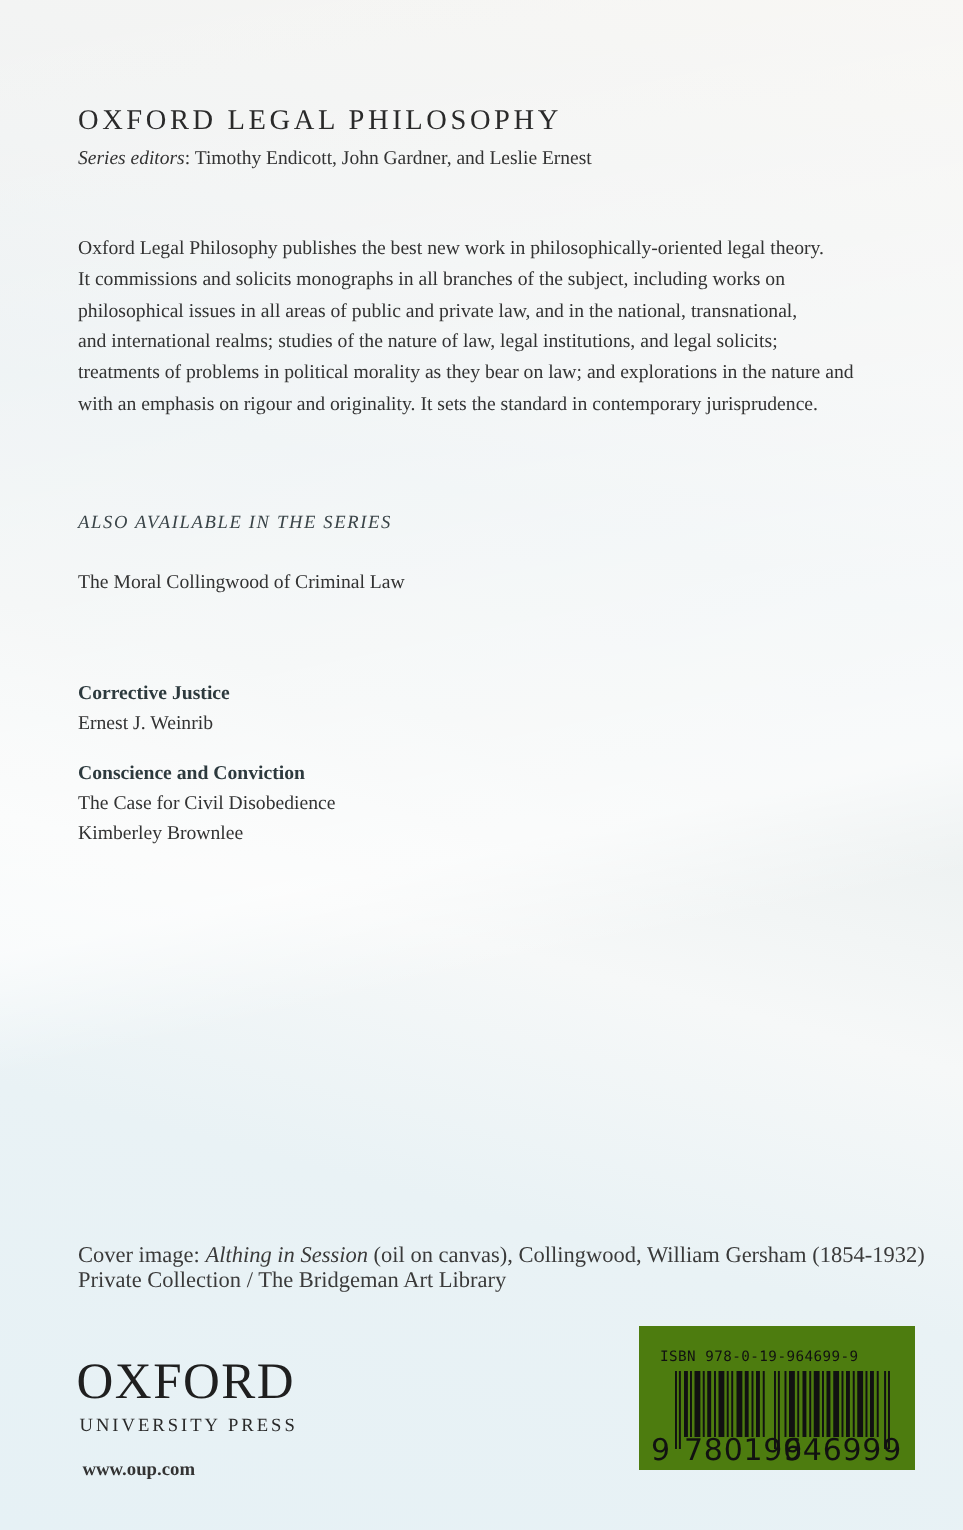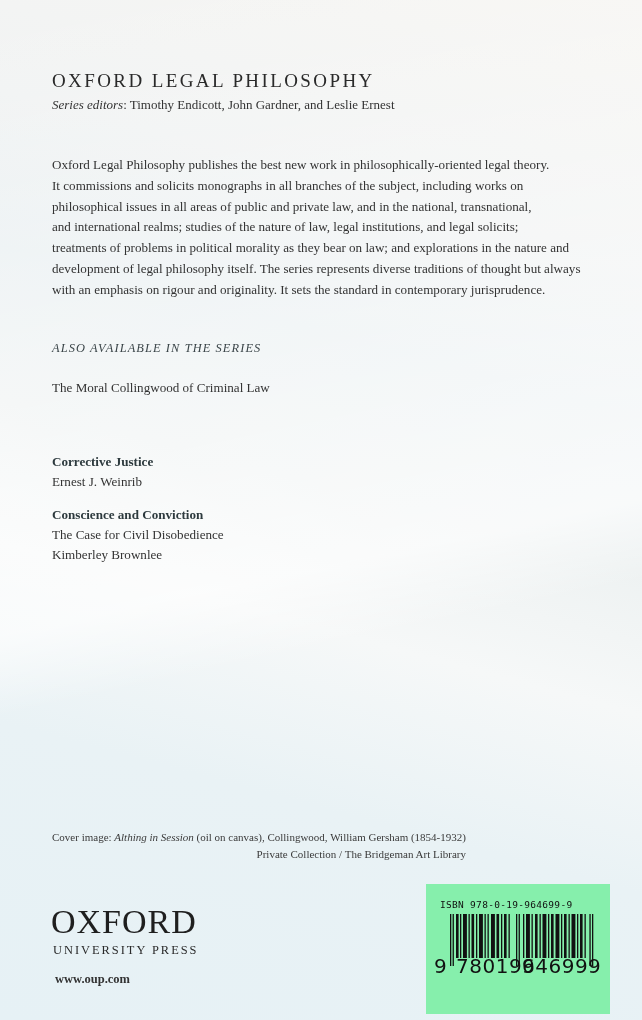--- a/index.html
+++ b/index.html
@@ -13,44 +13,43 @@
     }
     .abs { position: absolute; }
     .series-title { left: 52px; top: 70px; font-size: 19px; letter-spacing: 2.4px; color: #2a2a2a; }
     .editors { left: 52px; top: 97px; font-size: 13px; color: #333; }
     .editors i { font-style: italic; }
     .description { left: 52px; top: 155px; width: 570px; font-size: 13.1px; line-height: 20.8px; color: #333; }
     .description p { margin: 0; white-space: nowrap; }
     .also-heading { left: 52px; top: 341px; font-size: 12.4px; letter-spacing: 1.1px; color: #3a4448; font-style: italic; }
     .book { left: 52px; font-size: 13.1px; line-height: 20px; color: #333; }
     .book .bt { color: #2d3a3e; font-weight: bold; }
-    .credits { left: 52px; top: 829px; font-size: 11px; line-height: 16.5px; color: #3a3a3a; text-align: right; }
+    .credits { left: 52px; top: 829px; font-size: 15px; line-height: 16.5px; color: #3a3a3a; }
     .credits i { font-style: italic; }
     .logo-oxford { left: 51px; top: 905px; font-size: 34px; letter-spacing: 1px; color: #1f1f1f; line-height: 34px; }
     .logo-up { left: 53px; top: 943px; font-size: 12.4px; letter-spacing: 2px; color: #2a2a2a; }
     .website { left: 55px; top: 972px; font-size: 12.5px; font-weight: bold; color: #333; }
-    .barcode-box { left: 426px; top: 884px; width: 184px; height: 130px; background: #86efac; }
+    .barcode-box { left: 426px; top: 884px; width: 184px; height: 96px; background: #4d7c0f; }
     .isbn-text { position: absolute; left: 14px; top: 15px; font-family: "DejaVu Sans Mono", monospace; font-size: 9.5px; letter-spacing: 0.3px; color: #111; }
     .bars { position: absolute; left: 24px; top: 30px; width: 144px; height: 52px; }
     .bar-digits { position: absolute; left: 0; top: 70px; width: 184px; height: 24px; font-family: "DejaVu Sans", sans-serif; font-size: 20px; color: #111; }
     .bar-digits span { position: absolute; top: 0; }
   </style>
 </head>
 <body>
 
 <div class="abs series-title">OXFORD LEGAL PHILOSOPHY</div>
 <div class="abs editors"><i>Series editors</i><span>: Timothy Endicott, John Gardner, and Leslie Ernest</span></div>
 
 <div class="abs description">
   <p>Oxford Legal Philosophy publishes the best new work in philosophically-oriented legal theory.</p>
   <p>It commissions and solicits monographs in all branches of the subject, including works on</p>
   <p>philosophical issues in all areas of public and private law, and in the national, transnational,</p>
   <p>and international realms; studies of the nature of law, legal institutions, and legal solicits;</p>
   <p>treatments of problems in political morality as they bear on law; and explorations in the nature and</p>
-  <p>development of legal philosophy itself. The series represents diverse traditions of thought but always</p>
   <p>with an emphasis on rigour and originality. It sets the standard in contemporary jurisprudence.</p>
 </div>
 
 <div class="abs also-heading">ALSO AVAILABLE IN THE SERIES</div>
 
 <div class="abs book" style="top:378px">
   <div>The Moral Collingwood of Criminal Law</div>
 </div>
 <div class="abs book" style="top:452px">
   <div class="bt">Corrective Justice</div>

